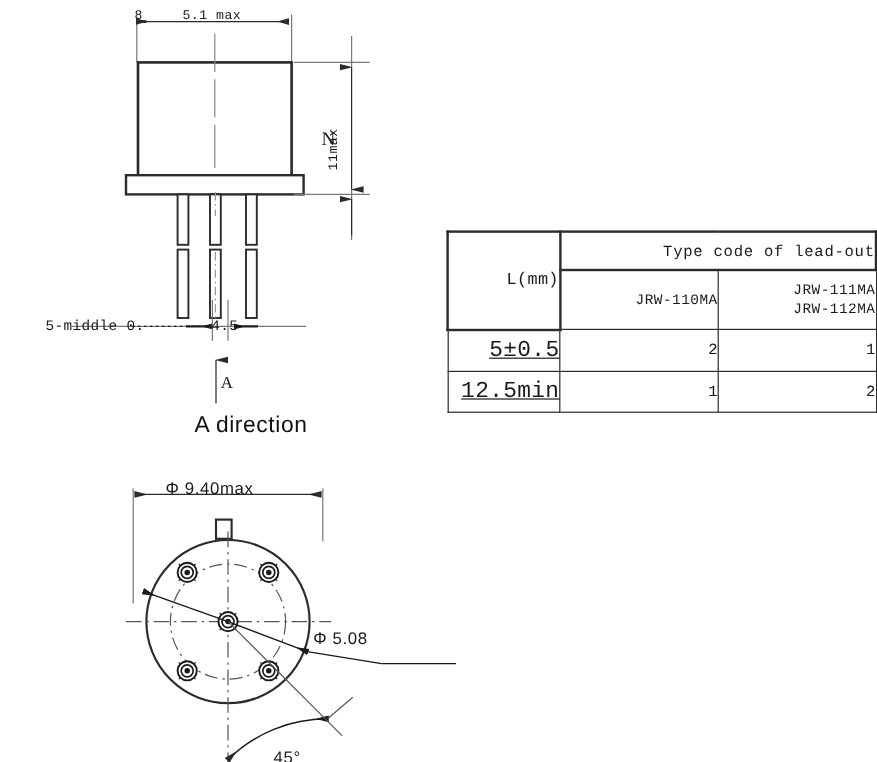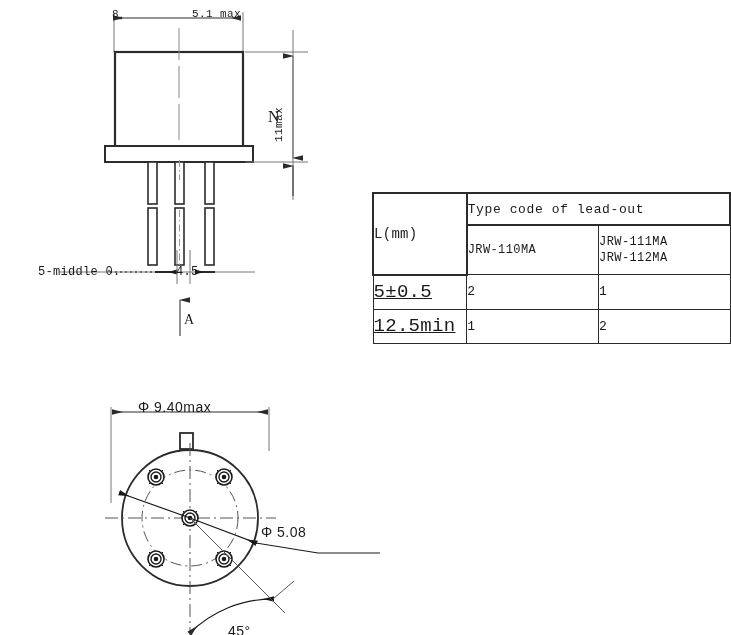--- a/index.html
+++ b/index.html
@@ -36,21 +36,21 @@
 
   
   .spec-table{
     position:absolute;left:372px;top:192px;
     border-collapse:collapse;
     font-family:"Liberation Mono", monospace;
     background:#fff;
   }
   .spec-table td,.spec-table th{
     border:1px solid #2b2b2b;
-    text-align:left;vertical-align:middle;
+    text-align:right;vertical-align:middle;
     font-weight:normal;
     padding:0;
   }
   .spec-table .outer{border-width:2px;}
   .th-main{font-size:13px;height:30px;letter-spacing:.6px;}
   .th-sub{font-size:12px;height:48px;letter-spacing:.4px;line-height:1.35;}
   .col-l{width:92px;font-size:14px;letter-spacing:.3px;}
   .col-a{width:133px;}
   .col-b{width:133px;}
   .row-v{height:33px;font-size:19px;font-weight:bold;letter-spacing:.3px;text-decoration:underline;}
@@ -121,29 +121,30 @@
     <line x1="155" y1="272" x2="176" y2="272" stroke="#1a1a1a" stroke-width="1.8" marker-end="url(#arrSm)"></line>
     <line x1="215" y1="272" x2="196" y2="272" stroke="#1a1a1a" stroke-width="1.8" marker-end="url(#arrSm)"></line>
 
     <line x1="177" y1="250" x2="177" y2="284" stroke="#777" stroke-width="1"></line>
     <line x1="190" y1="250" x2="190" y2="284" stroke="#777" stroke-width="1"></line>
 
     <line x1="180" y1="336" x2="180" y2="300" stroke="#555" stroke-width="1.3" marker-end="url(#arrUp)"></line>
   </svg>
 
   <div class="txt dim" style="left:112px;top:8px;">8</div>
-  <div class="txt dim" style="left:152px;top:8px;margin-left:40px;">5.1 max</div>
+  <div class="txt dim" style="left:152px;top:8px;">5.1 max</div>
 
   <div class="txt serif-n" style="left:268px;top:108px;">N</div>
   <div class="txt dim rot90" style="left:285px;top:130px;">11max</div>
 
   <div class="txt dim-sm" style="left:38px;top:265px;">5-middle 0.</div>
   <div class="txt dim-sm" style="left:176px;top:265px;text-align:right;">4.5</div>
 
   <div class="txt alab" style="left:184px;top:312px;">A</div>
+  <div class="txt adir" style="left:162px;top:344px;">A direction</div>
 
   <table class="spec-table">
     <tbody>
         <tr>
       <td class="col-l outer" rowspan="2">L(mm)</td>
       <td class="th-main outer" colspan="2">Type code of lead-out</td>
     </tr>
     <tr>
       <td class="th-sub col-a">JRW-110MA</td>
       <td class="th-sub col-b">

